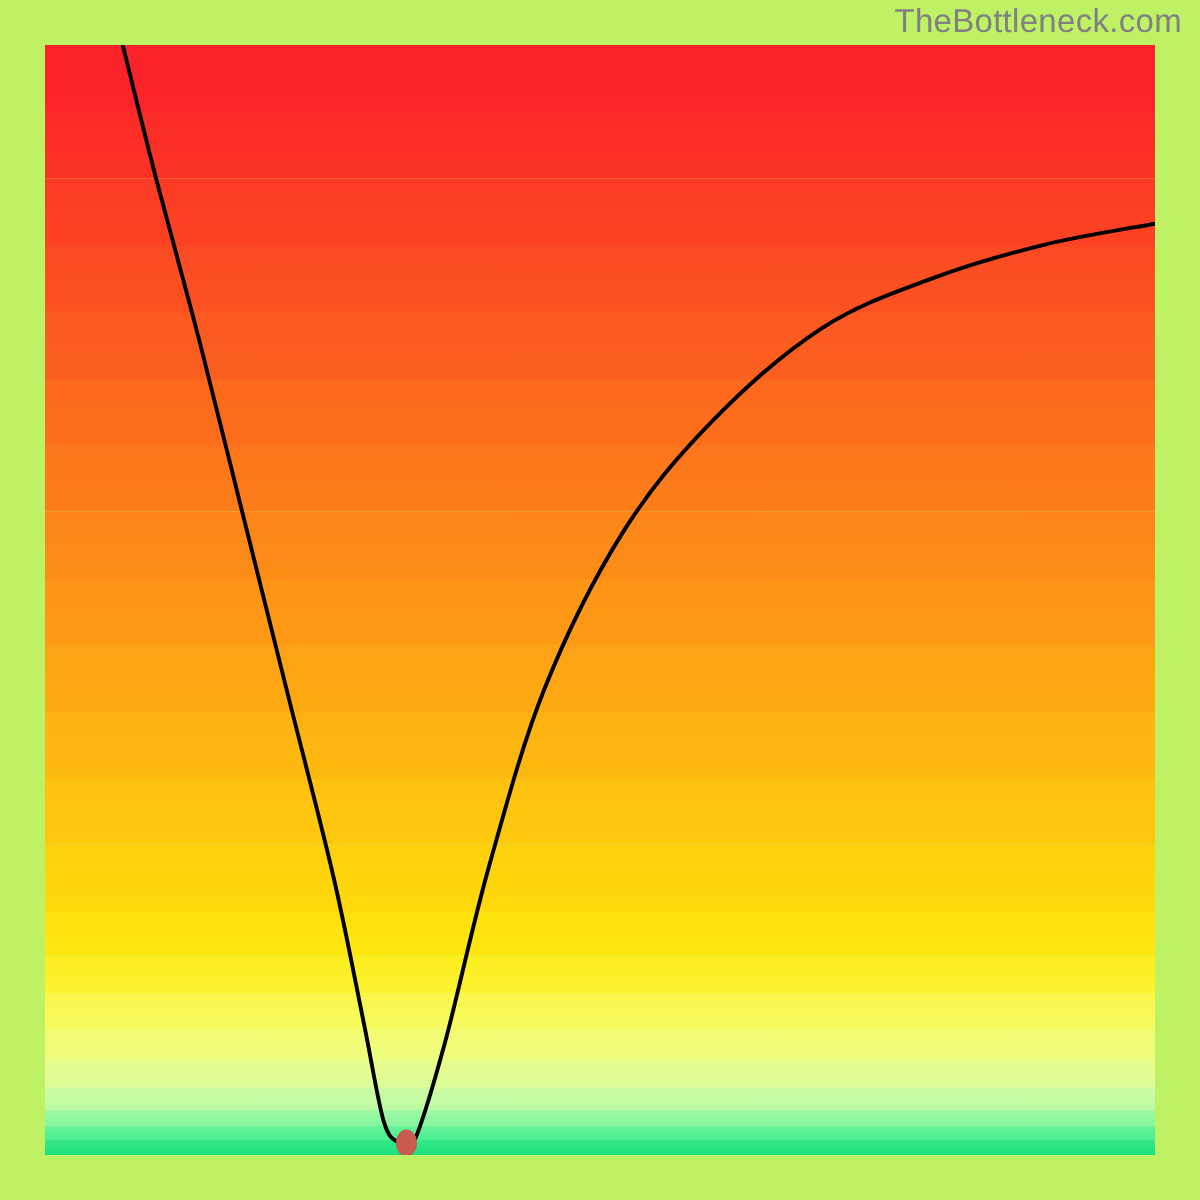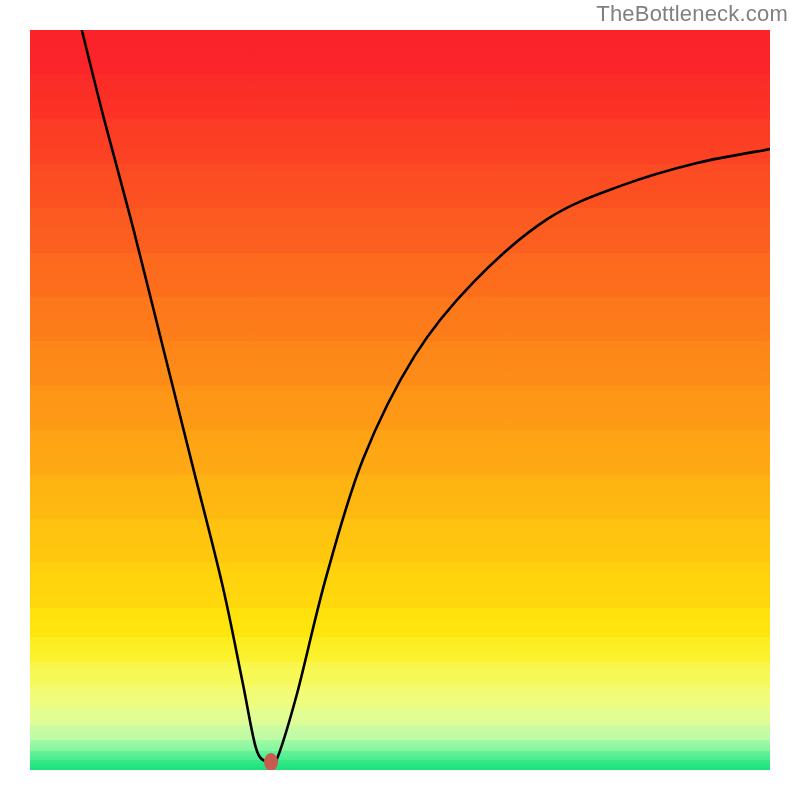--- a/index.html
+++ b/index.html
@@ -9,21 +9,21 @@
     height: 800px;
     background: #000;
     overflow: hidden;
   }
   .frame {
     position: absolute;
     left: 0;
     top: 0;
     width: 800px;
     height: 800px;
-    background: #ffffff;
+    background: #bef264;
   }
   .plot-area {
     position: absolute;
     left: 30px;
     top: 30px;
     width: 740px;
     height: 740px;
     overflow: hidden;
   }
   

